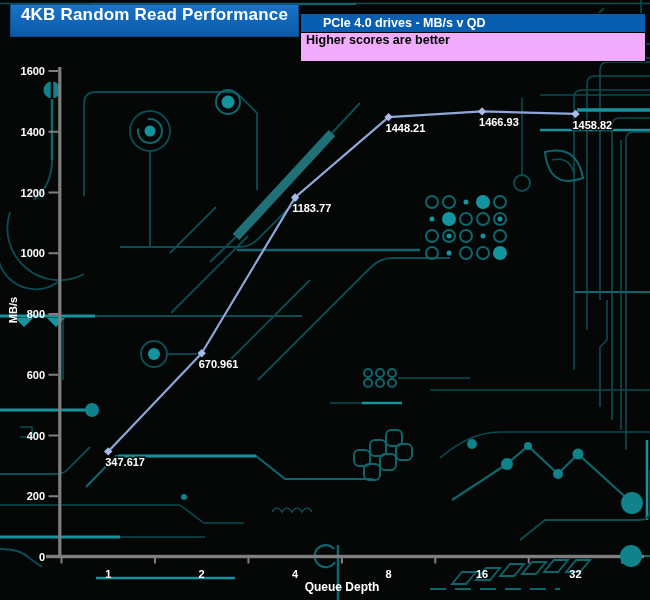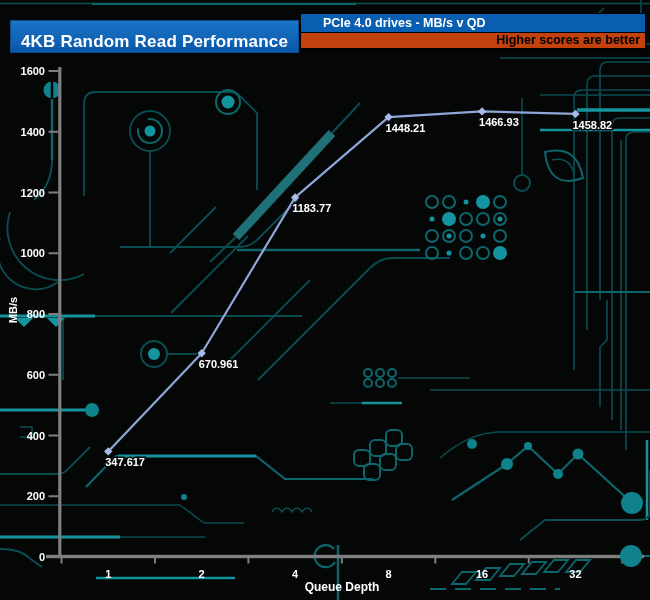--- a/index.html
+++ b/index.html
@@ -8,34 +8,34 @@
   .layer{position:absolute;left:0;top:0;width:650px;height:600px;}
   
   .dim{stroke:#0a4d53;fill:none}
   .mid{stroke:#0e666d;fill:none}
   .bri{stroke:#15949e;fill:none}
   .band{stroke:#1f7077;fill:none}
   .pad{fill:#0f828b;stroke:none}
   .padb{fill:#14949e;stroke:none}
   
   .title-box{
-    position:absolute;left:10px;top:20px;width:287px;height:31px;
+    position:absolute;left:10px;top:4px;width:287px;height:31px;
     background:linear-gradient(#1b74c6,#0a58aa);
     border:1px solid #0c4c8f;
-    display:flex;align-items:flex-end;justify-content:center;
+    display:flex;align-items:flex-start;justify-content:center;
     color:#ffffff;font-size:17px;font-weight:bold;letter-spacing:0.2px;
   }
   .legend-box{position:absolute;left:300px;top:13px;width:344px;border:1px solid #000;}
   .legend-row1{
     background:#0a5eb0;color:#ffffff;font-size:12.5px;font-weight:bold;
     padding:1px 22px;height:16px;line-height:16px;border-bottom:1px solid #000;
   }
   .legend-row2{
-    background:#c2410c;color:#000000;font-size:12.5px;font-weight:bold;
-    padding:0 5px;height:15px;line-height:15px;text-align:right;
+    background:#f0abfc;color:#000000;font-size:12.5px;font-weight:bold;
+    padding:0 5px;height:28px;line-height:15px;
   }
   .chart text{font-family:"Liberation Sans",sans-serif;font-weight:bold;}
 </style>
 </head>
 <body>
 
 <div class="stage">
 
   <svg class="layer" viewBox="0 0 650 600">
 

